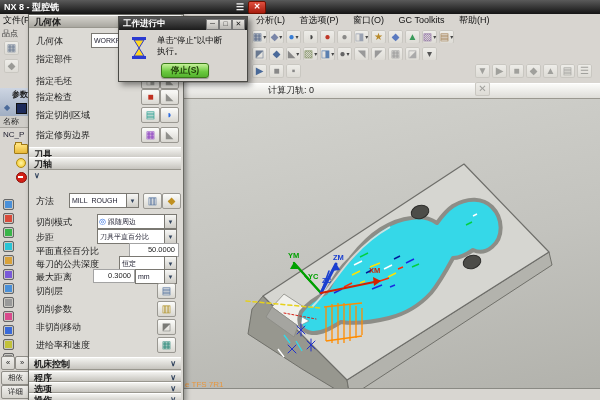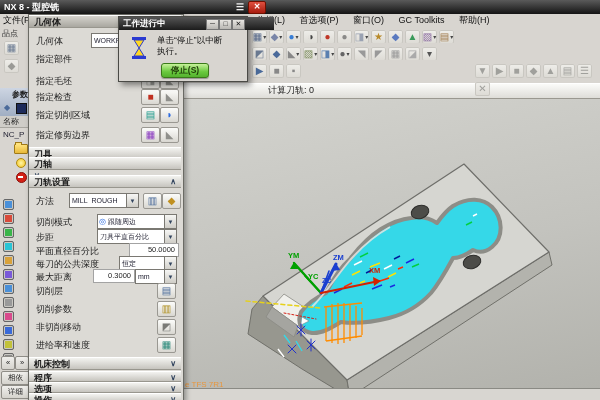--- a/index.html
+++ b/index.html
@@ -58,21 +58,21 @@
   .dd{position:absolute;top:0;height:13px;background:#fff;border:1px solid #7a7872;display:flex;
     align-items:center;font-size:7px;color:#223;box-sizing:content-box;}
   .dd .txt{flex:1;overflow:hidden;white-space:nowrap;padding:0 2px;}
   .dd .btn{width:11px;height:100%;background:linear-gradient(#f6f6f4,#cfcdc7);border-left:1px solid #7a7872;
     color:#33455f;font-size:6px;display:flex;align-items:center;justify-content:center;}
   .numfield{position:absolute;top:0;height:12px;background:#fff;border:1px solid #a3a3a3;font-size:7.5px;
     color:#222;text-align:right;padding:0 3px;line-height:12px;}
   
   #busydialog{left:118px;top:16px;width:128px;height:64px;background:#d8d5d0;border:1px solid #4a4a46;
     box-shadow:3px 3px 6px rgba(0,0,0,.45);z-index:6;}
-  #busy-title{position:absolute;left:0;top:0;width:155px;height:13px;background:linear-gradient(#555,#1c1c1c);
+  #busy-title{position:absolute;left:0;top:0;width:128px;height:13px;background:linear-gradient(#555,#1c1c1c);
     color:#fff;font-size:8.5px;font-weight:bold;line-height:13px;padding-left:4px;box-sizing:border-box;}
   .winbtn{position:absolute;top:2px;width:11px;height:9px;background:linear-gradient(#e8e6e2,#b8b6b2);
     border:1px solid #777;font-size:7px;line-height:8px;text-align:center;color:#222;}
   #busy-msg{position:absolute;left:38px;top:18px;width:86px;font-size:8.5px;color:#111;line-height:11px;}
   #stopbtn{position:absolute;left:42px;top:46px;width:46px;height:13px;border:1px solid #3a7a1a;border-radius:3px;
     background:linear-gradient(#c6f29a,#69c93e 60%,#54b22e);font-size:8.5px;font-weight:bold;color:#1e3a08;
     text-align:center;line-height:12px;box-shadow:0 1px 1px rgba(0,0,0,.3);}
   svg text{font-family:"Liberation Sans",sans-serif;font-weight:bold;}
 </style>
 </head>
@@ -304,24 +304,20 @@
     </div>
 
     <div class="sec" style="top:132px;flex-direction:column;">
       <span>刀具</span>
       <span class="chev">∨</span>
     </div>
     <div class="sec" style="top:142px;flex-direction:column;">
       <span>刀轴</span>
       <span class="chev">∨</span>
     </div>
-    <div class="sec" style="top:160px;">
-      <span>刀轨设置</span>
-      <span class="chev">∧</span>
-    </div>
 
     <div class="drow" style="top:178px;">
       <span class="dlbl">方法</span>
       <span class="dd" style="left:40px;width:68px;">
         <span class="txt">MILL_ROUGH</span>
         <span class="btn">▼</span>
       </span>
       <span class="ibtn" style="left:114px;color:#4a6a9a;">
           <span>▥</span>
         </span>

